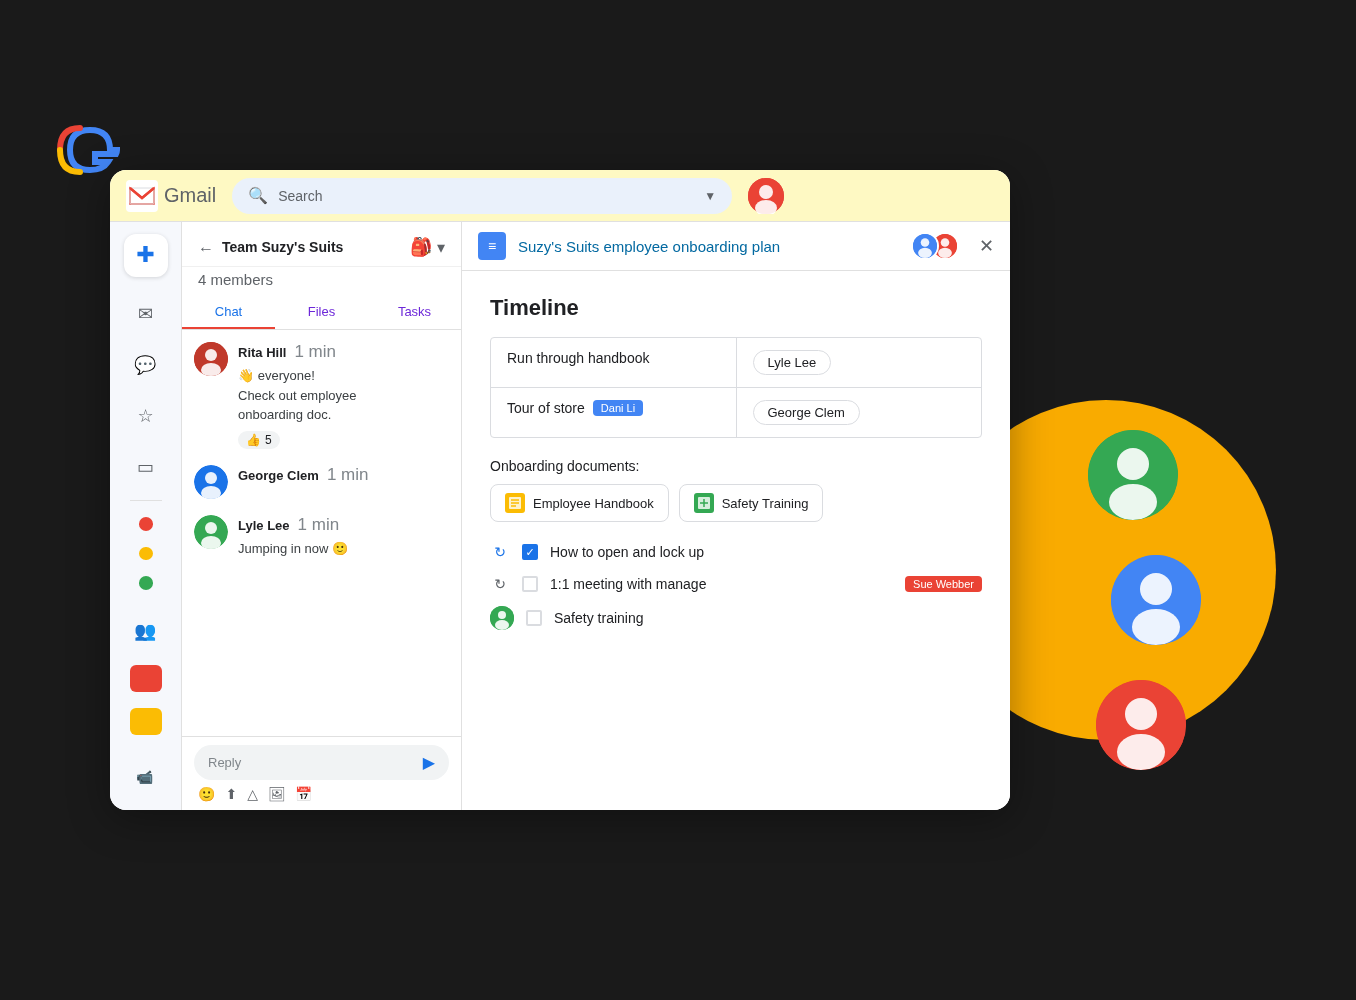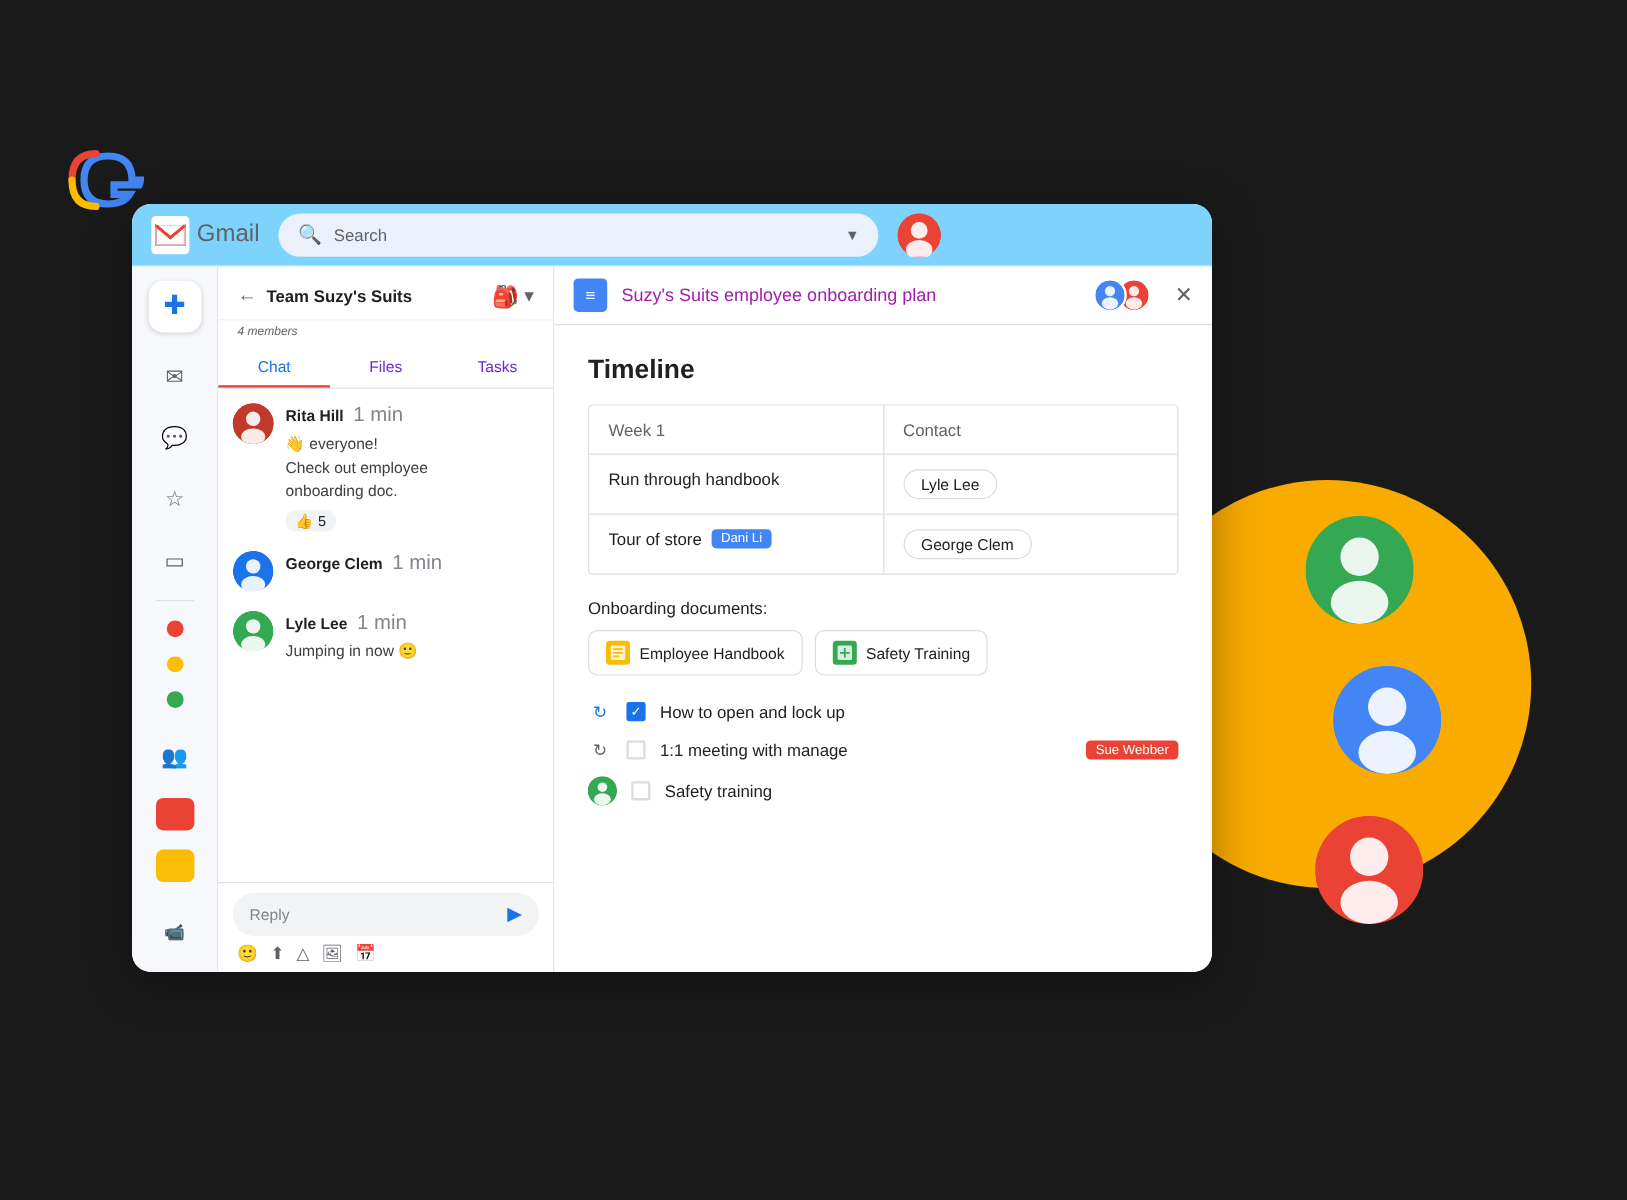--- a/index.html
+++ b/index.html
@@ -74,21 +74,21 @@
       z-index: 5;
       display: flex;
       flex-direction: column;
     }
 
     
     .gmail-topbar {
       display: flex;
       align-items: center;
       padding: 8px 16px;
-      background: #7dd3fc;
+      background: #fef9c3;
       border-bottom: 1px solid #e0e0e0;
       height: 52px;
       flex-shrink: 0;
     }
 
     .gmail-logo {
       display: flex;
       align-items: center;
       gap: 6px;
       margin-right: 16px;
@@ -228,24 +228,23 @@
 
     .chat-title {
       font-size: 14px;
       font-weight: 600;
       color: #202124;
       flex: 1;
       margin: 0 8px;
     }
 
     .chat-members {
-      font-size: 10px;
+      font-size: 15px;
       color: #5f6368;
       padding: 4px 16px 8px;
-      font-style: italic;
     }
 
     .chat-tabs {
       display: flex;
       border-bottom: 1px solid #e0e0e0;
     }
 
     .chat-tab {
       flex: 1;
       text-align: center;
@@ -383,21 +382,21 @@
       align-items: center;
       justify-content: center;
       color: white;
       font-size: 14px;
       flex-shrink: 0;
     }
 
     .doc-title {
       font-size: 15px;
       font-weight: 500;
-      color: #a21caf;
+      color: #0369a1;
       flex: 1;
     }
 
     .doc-header-avatars {
       display: flex;
       gap: -4px;
     }
 
     .doc-avatar {
       width: 28px;
@@ -816,24 +815,20 @@
               </svg>
           </div>
         </div>
         <span class="close-btn">✕</span>
       </div>
 
       <div class="doc-body">
         <div class="doc-section-title">Timeline</div>
 
         <div class="timeline-table">
-          <div class="timeline-header-row">
-            <div class="timeline-cell header">Week 1</div>
-            <div class="timeline-cell header border-left">Contact</div>
-          </div>
           <div class="timeline-row">
             <div class="timeline-cell">Run through handbook</div>
             <div class="timeline-cell border-left">
               <span class="contact-pill">Lyle Lee</span>
             </div>
           </div>
           <div class="timeline-row">
             <div class="timeline-cell">
               <div class="cell-with-badge">
                 <span>Tour of store</span>

